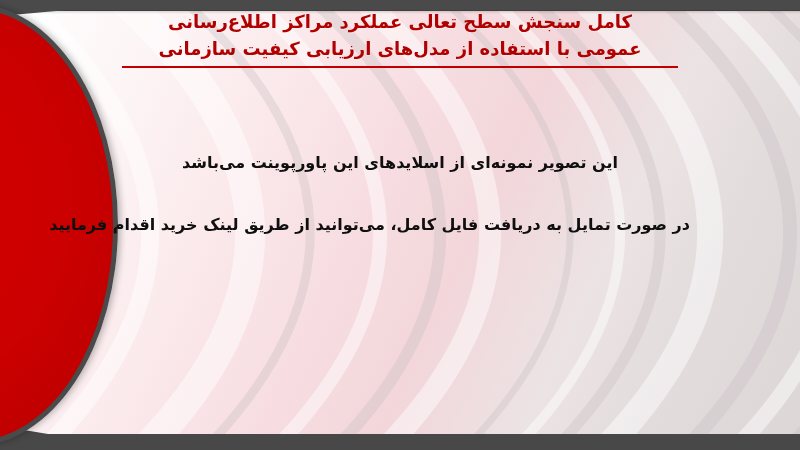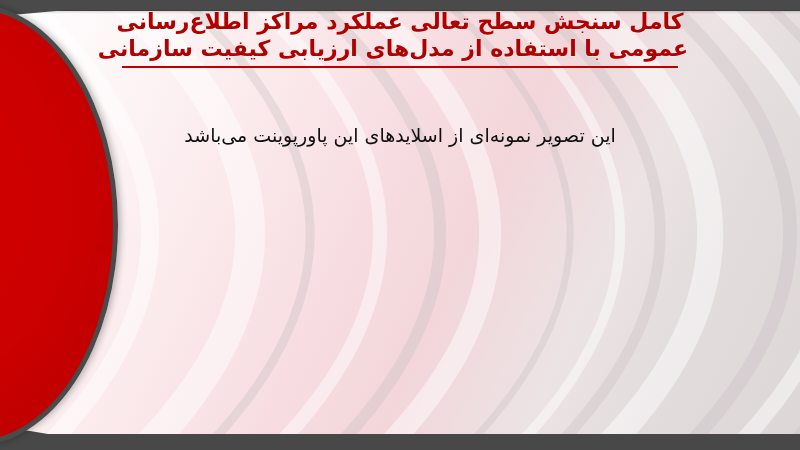--- a/index.html
+++ b/index.html
@@ -99,21 +99,21 @@
   
   .title-block {
     position: absolute;
     right: 112px;
     top: 8px;
     width: 576px;
     text-align: center;
   }
   .title-line {
     color: #b00000;
-    font-size: 22px;
+    font-size: 18px;
     font-weight: bold;
     line-height: 27px;
     letter-spacing: 0;
     white-space: nowrap;
     text-shadow: 0 1px 0 rgba(255,255,255,.35);
   }
   .title-rule {
     margin: 4px auto 0 auto;
     width: 556px;
     height: 2px;
@@ -123,24 +123,25 @@
   
   .body-block {
     position: absolute;
     right: 110px;
     top: 118px;
     width: 580px;
     text-align: center;
     color: #0f0f0f;
   }
   .body-line {
-    font-size: 19px;
+    font-size: 16px;
     line-height: 34px;
     white-space: nowrap;
-    font-weight: 400;
+    font-weight: 700;
+    margin-top: 28px;
   }
 </style>
 </head>
 <body>
 
 <div id="slide">
 
   <div class="bg-panel"></div>
 
   <div class="bg-arcs">
@@ -174,15 +175,16 @@
   <div class="left-oval"></div>
 
   <div class="title-block">
     <div class="title-line">کامل سنجش سطح تعالی عملکرد مراکز اطلاع‌رسانی</div>
     <div class="title-line">عمومی با استفاده از مدل‌های ارزیابی کیفیت سازمانی</div>
     <div class="title-rule"></div>
   </div>
 
   <div class="body-block">
     <div class="body-line">این تصویر نمونه‌ای از اسلایدهای این پاورپوینت می‌باشد</div>
+    <div class="body-line">در صورت تمایل به دریافت فایل کامل، می‌توانید از طریق لینک خرید اقدام فرمایید</div>
   </div>
 
 </div>
 
 </body></html>

